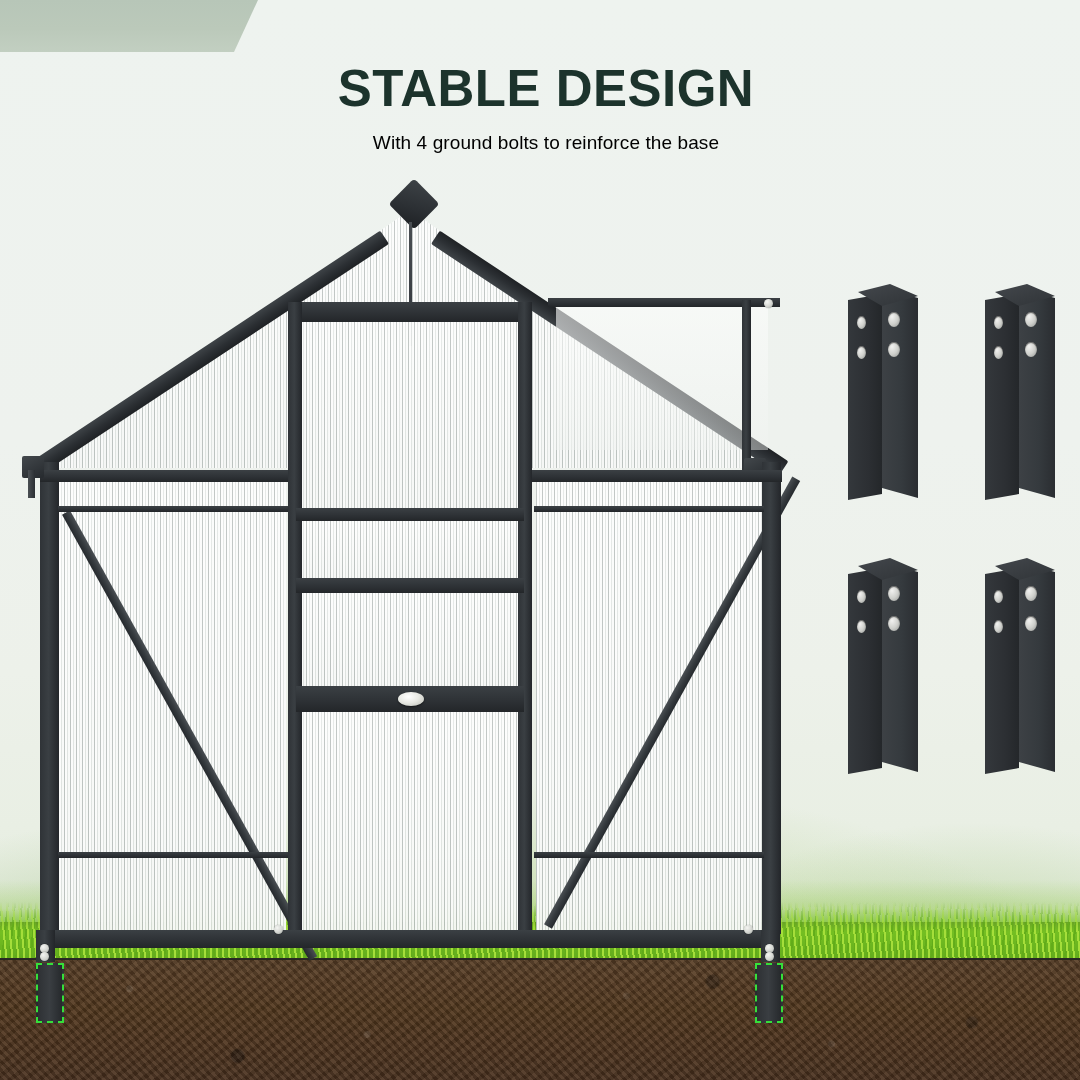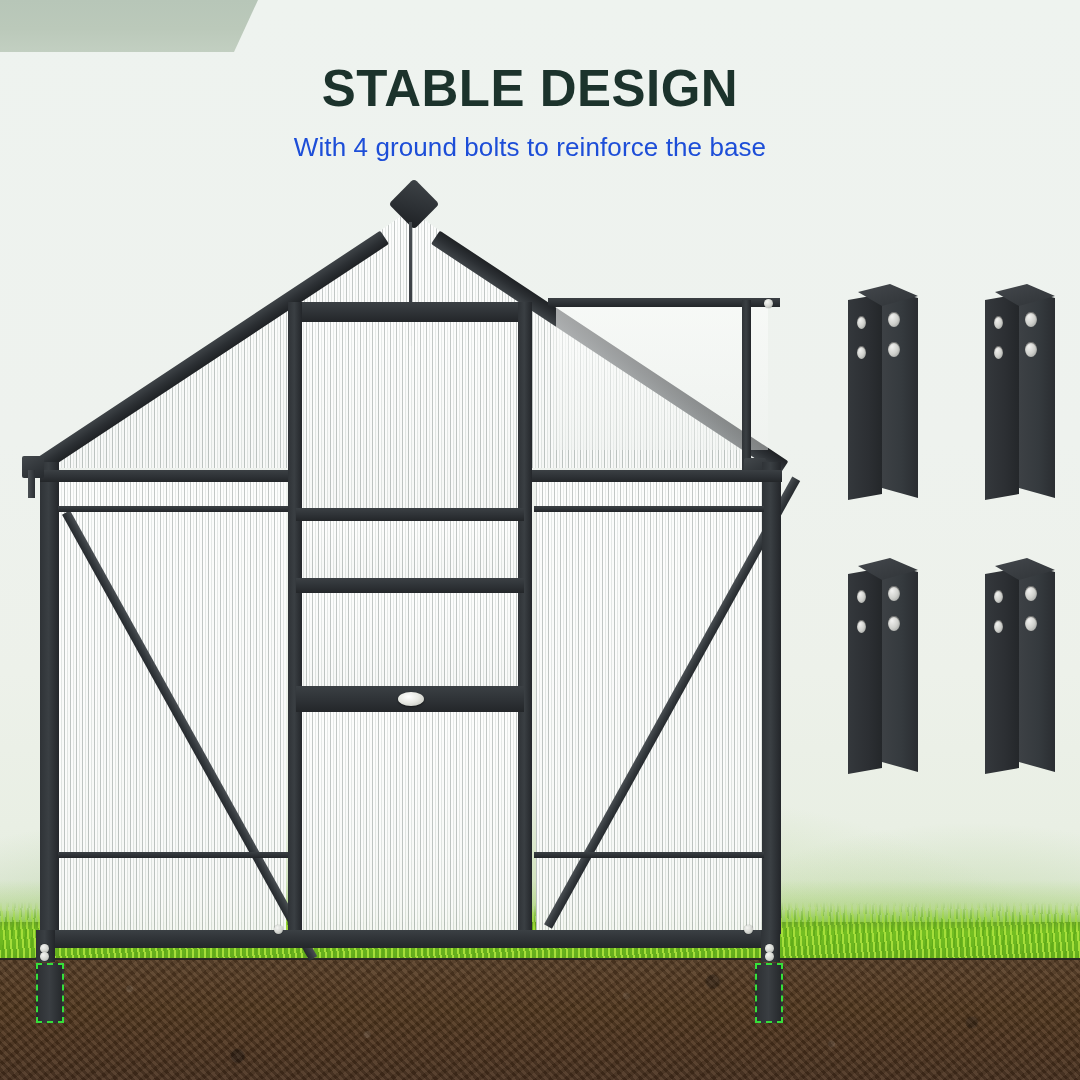--- a/index.html
+++ b/index.html
@@ -25,28 +25,28 @@
   }
 
   
   .top-banner {
     position:absolute; left:0; top:0; width:258px; height:52px;
     background:linear-gradient(180deg,#b7c6b8 0%, #bbc9ba 55%, #c2cfc1 100%);
     clip-path:polygon(0 0, 258px 0, 234px 52px, 0 52px);
   }
 
   
-  .headings { position:absolute; left:0; top:62px; width:1060px; text-align:center; }
+  .headings { position:absolute; left:16px; top:62px; width:1060px; text-align:center; }
   .title {
     font-size:51px; font-weight:bold; letter-spacing:.5px;
     color:#1c332c; line-height:1.06;
   }
   .subtitle {
-    margin-top:16px; font-size:26px; font-weight:400;
-    color:#1d4ed8; letter-spacing:.1px;
+    margin-top:16px; font-size:19px; font-weight:400;
+    color:#000000; letter-spacing:.1px;
   }
 
   
   .grass-back {
     position:absolute; left:0; top:922px; width:1080px; height:40px;
     background:linear-gradient(180deg,#4d6a27 0%, #476226 55%, #3c551f 100%);
   }
   .grass-back::after{
     content:""; position:absolute; inset:0;
     background:repeating-linear-gradient(86deg,

